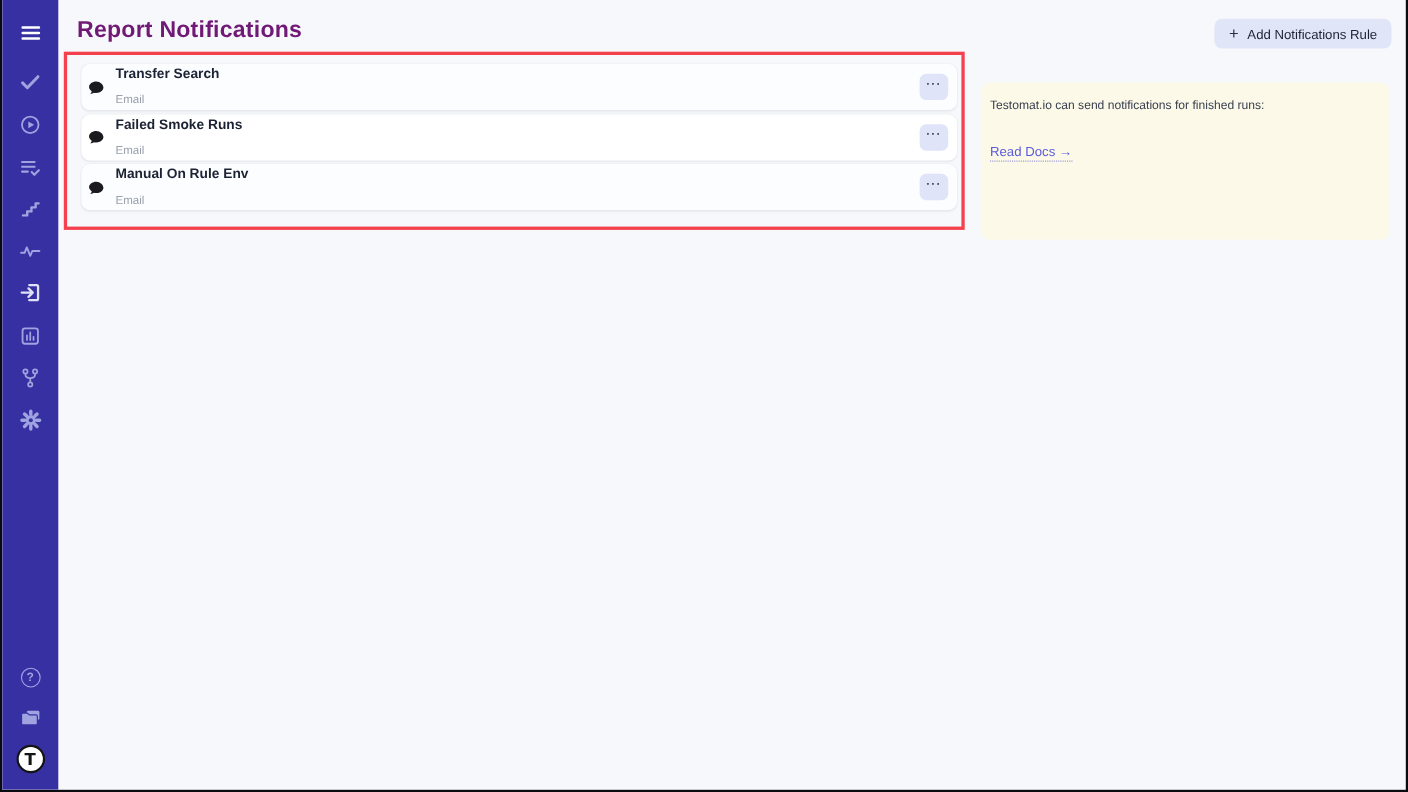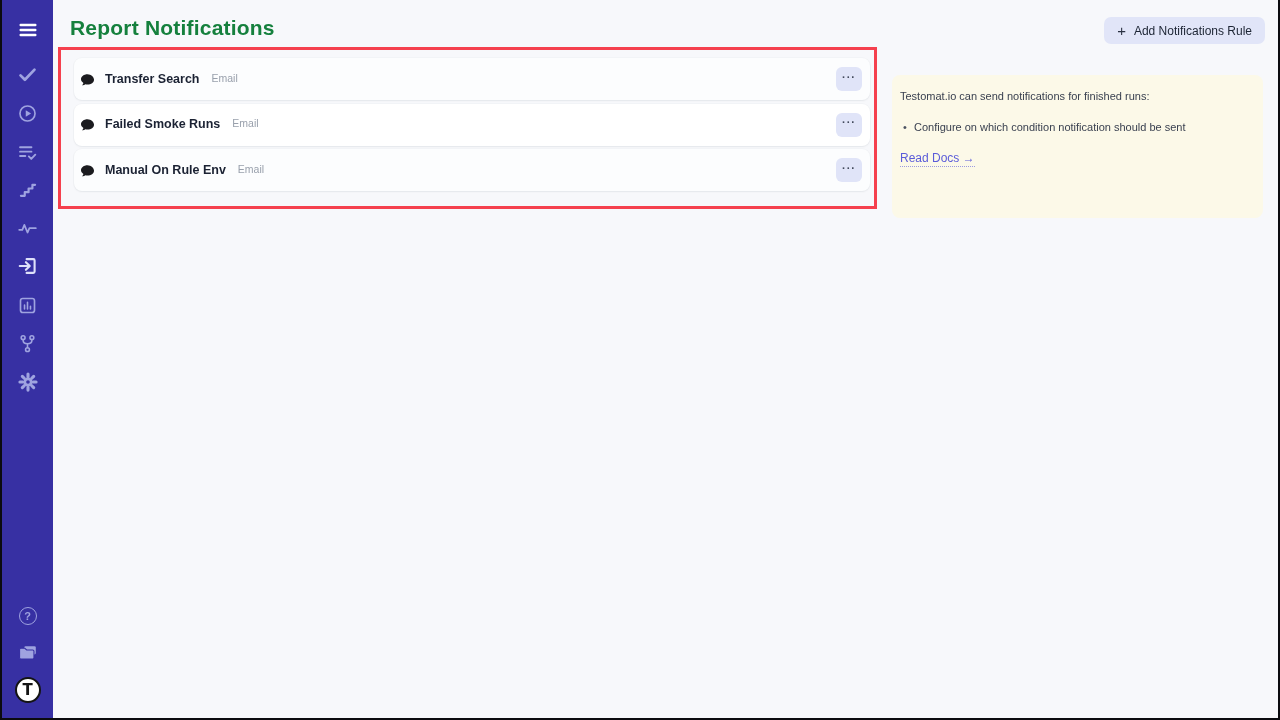--- a/index.html
+++ b/index.html
@@ -36,21 +36,21 @@
     width:26px; height:26px; border-radius:50%;
     background:#ffffff; border:2.5px solid #141414;
     color:#141414; font-weight:bold; font-size:15px;
     display:flex; align-items:center; justify-content:center; line-height:1;
     font-family:"DejaVu Sans", sans-serif;
   }
 
   
   .page-title {
     position:absolute; left:68px; top:16px;
-    font-size:21px; font-weight:bold; color:#15803d; letter-spacing:.2px;
+    font-size:21px; font-weight:bold; color:#701a75; letter-spacing:.2px;
   }
   .add-rule-btn {
     position:absolute; right:13px; top:17px; height:27px;
     background:#e1e5f8; border:none; border-radius:7px;
     padding:0 13px; display:flex; align-items:center; gap:8px;
     font-family:"Liberation Sans", sans-serif;
     font-size:12px; color:#1c2433; cursor:pointer;
   }
   .add-rule-btn .plus { font-size:15px; font-weight:normal; color:#2a3142; margin-top:-1px; }
 
@@ -62,21 +62,21 @@
 
   
   .rules-list { position:absolute; left:72px; top:58px; width:796px; }
   .rule-card {
     height:42px; margin-bottom:3.5px; background:#fcfdfe;
     border-radius:8px; box-shadow:0 1px 2px rgba(22,29,45,.06), 0 0 0 1px rgba(22,29,45,.02);
     display:flex; align-items:center; padding:0 8px 0 5px; cursor:pointer;
   }
   .rule-card:nth-child(2){ background:#ffffff; }
   .bubble-icon { width:17px; height:17px; margin:2px 9px 0 0; flex:none; }
-  .rule-text { display:flex; flex-direction:row; justify-content:center; gap:12px; }
+  .rule-text { display:flex; flex-direction:column; justify-content:center; gap:12px; }
   .rule-name { font-size:12.5px; font-weight:bold; color:#1b2233; line-height:13px; }
   .rule-channel { font-size:10.5px; color:#99a0ac; line-height:11px; }
   .rule-menu-btn {
     margin-left:auto; width:26px; height:24px; border:none; border-radius:6px;
     background:#e0e4f8; color:#434a5c; cursor:pointer;
     font-size:11px; font-weight:bold; letter-spacing:1px; line-height:1;
     display:flex; align-items:center; justify-content:center; padding-bottom:4px;
     font-family:"Liberation Sans", sans-serif;
   }
 
@@ -242,18 +242,17 @@
         <span class="rule-channel">Email</span>
       </div>
       <button class="rule-menu-btn">···</button>
     </div>
 
   </div>
 
   <aside class="info-panel">
     <p class="info-intro">Testomat.io can send notifications for finished runs:</p>
     <ul class="info-bullets">
-      <li>Configure on which condition notification should be sent</li>
     </ul>
     <a class="read-docs-link">Read Docs →</a>
   </aside>
 
 </div>
 
 </body></html>

